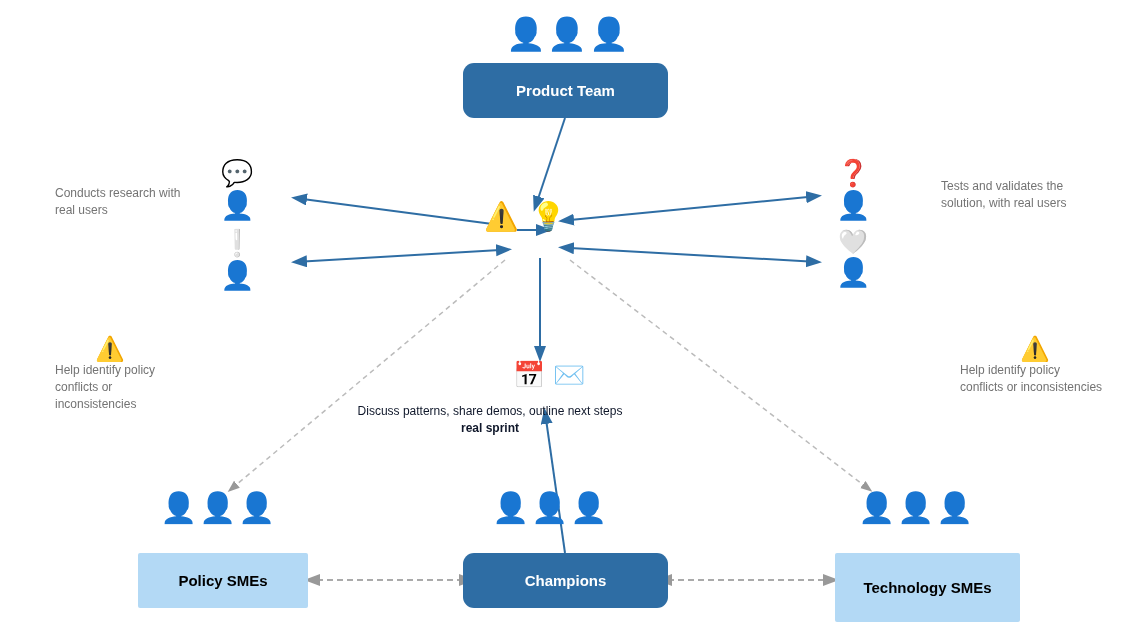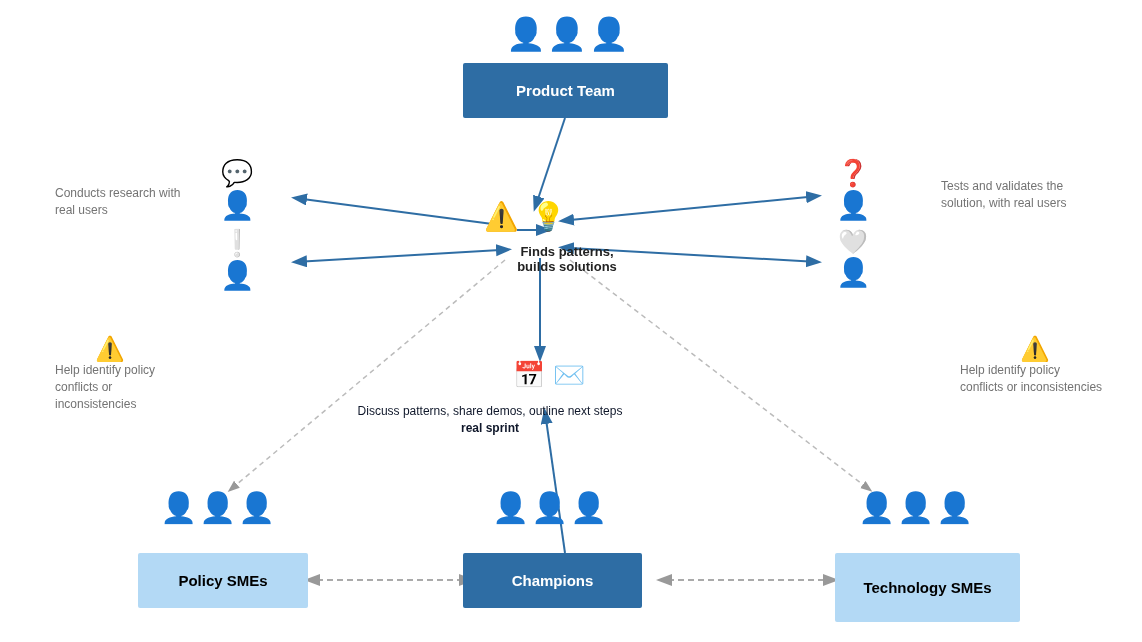--- a/index.html
+++ b/index.html
@@ -24,20 +24,21 @@
       align-items: center;
       justify-content: center;
       font-weight: bold;
       font-size: 15px;
       text-align: center;
       padding: 8px 12px;
     }
     .box-dark {
       background: #2e6da4;
       color: #fff;
+      border-radius: 11px;
     }
     .box-light {
       background: #b3d9f5;
       color: #000000;
     }
     
     .center-node {
       position: absolute;
       text-align: center;
       font-weight: bold;
@@ -151,24 +152,20 @@
   <div class="person-group" style="left:506px; top:18px; font-size:32px; color:#333; display:flex; gap:2px;">
     <span>👤</span>
       <span>👤</span>
       <span>👤</span>
   </div>
 
   <div style="position:absolute; left:484px; top:200px; display:flex; align-items:center; gap:12px;">
     <span style="font-size:28px; color:#333;">⚠️</span>
     <span style="font-size:28px; color:#333;">💡</span>
   </div>
-  <div class="center-node" style="left:472px; top:244px; width:190px; text-align:center; font-size:13px;">
-    <span style="white-space:pre-line;">Finds patterns,
-builds solutions</span>
-  </div>
 
   <div style="position:absolute; left:220px; top:158px; text-align:center;">
     <div style="font-size:26px; color:#333;">💬</div>
     <div style="font-size:28px; color:#333;">👤</div>
   </div>
 
   <div style="position:absolute; left:220px; top:228px; text-align:center;">
     <div style="font-size:26px; color:#333;">❕</div>
     <div style="font-size:28px; color:#333;">👤</div>
   </div>
@@ -230,21 +227,21 @@
     <span>👤</span>
     <span>👤</span>
   </div>
 
   <div style="position:absolute; left:858px; top:490px; display:flex; gap:2px; font-size:30px; color:#333;">
     <span>👤</span>
     <span>👤</span>
     <span>👤</span>
   </div>
 
-  <div class="box box-dark" style="left:463px; top:553px; width:179px; height:55px;">
+  <div class="box box-dark" style="left:463px; top:553px; width:205px; height:55px;">
     <span>Champions</span>
   </div>
 
   <div class="box box-light" style="left:138px; top:553px; width:170px; height:55px;">
     <span>Policy SMEs</span>
   </div>
 
   <div class="box box-light" style="left:835px; top:553px; width:185px; height:69px;">
     <span>Technology SMEs</span>
   </div>

